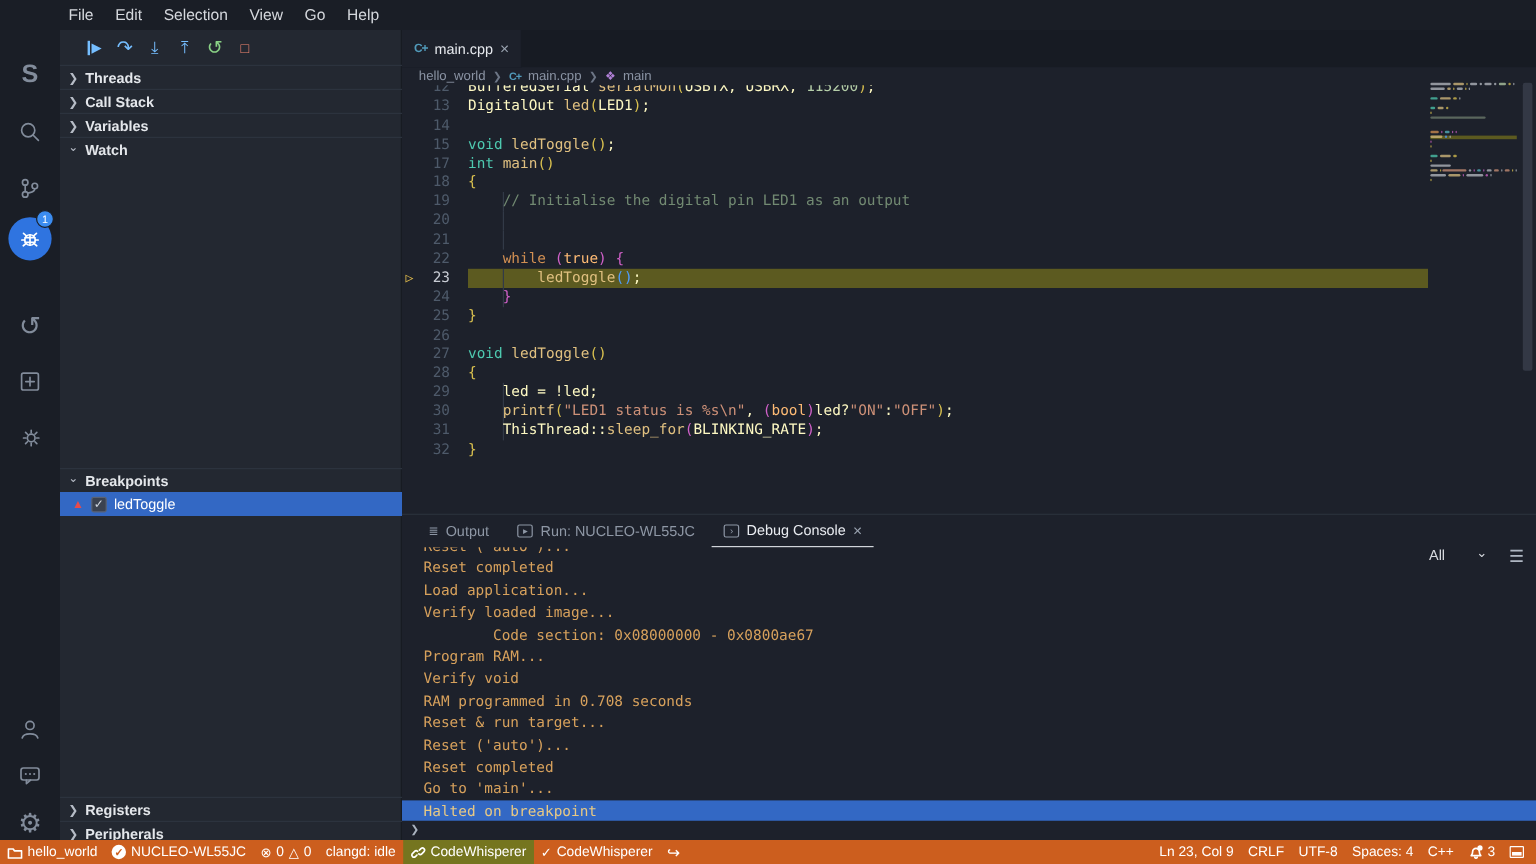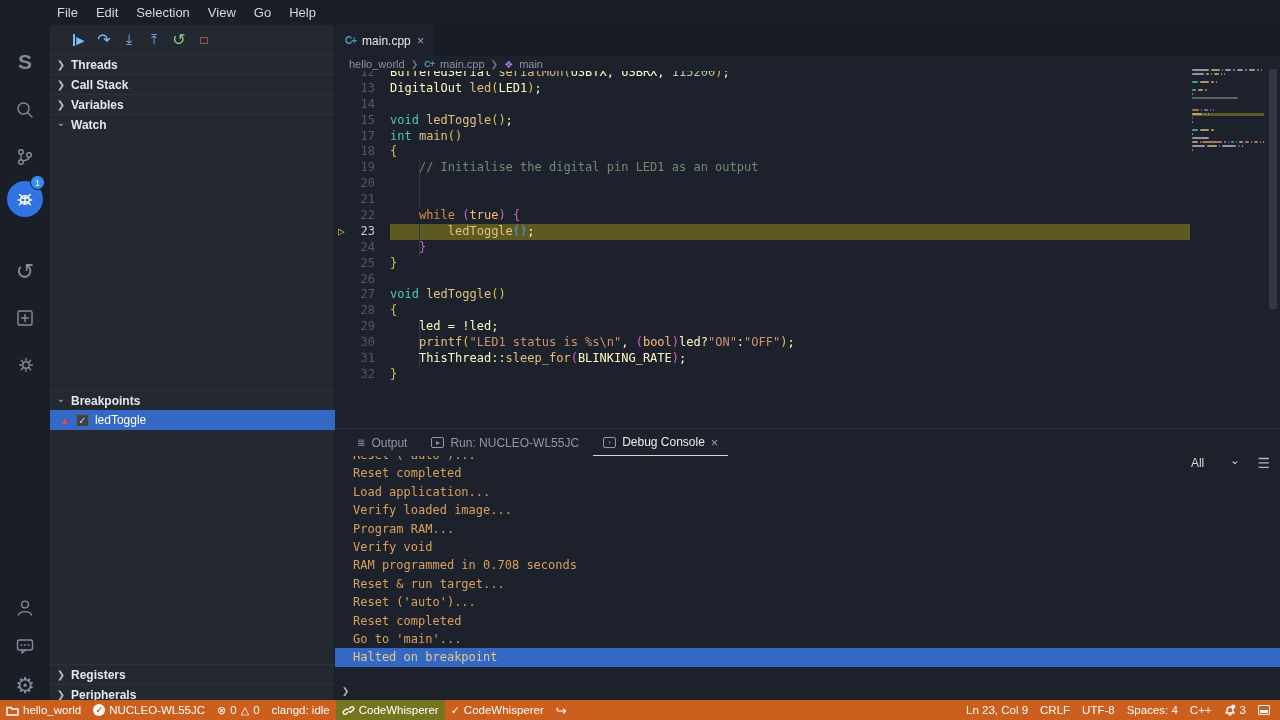--- a/index.html
+++ b/index.html
@@ -371,20 +371,21 @@
       </div>
       <span class="panel-more">☰</span>
     </div>
   </div>
   <div class="console-viewport">
     <div class="console-inner" id="console-lines">
         <div class="console-line">Reset ('auto')...</div>
         <div class="console-line">Reset completed</div>
         <div class="console-line">Load application...</div>
         <div class="console-line">Verify loaded image...</div>
+        <div class="console-line">        Code section: 0x08000000 - 0x0800ae67</div>
         <div class="console-line">Program RAM...</div>
         <div class="console-line">Verify void</div>
         <div class="console-line">RAM programmed in 0.708 seconds</div>
         <div class="console-line">Reset &amp; run target...</div>
         <div class="console-line">Reset ('auto')...</div>
         <div class="console-line">Reset completed</div>
         <div class="console-line">Go to 'main'...</div>
         <div class="console-line sel">Halted on breakpoint</div>
       </div>
   </div>

